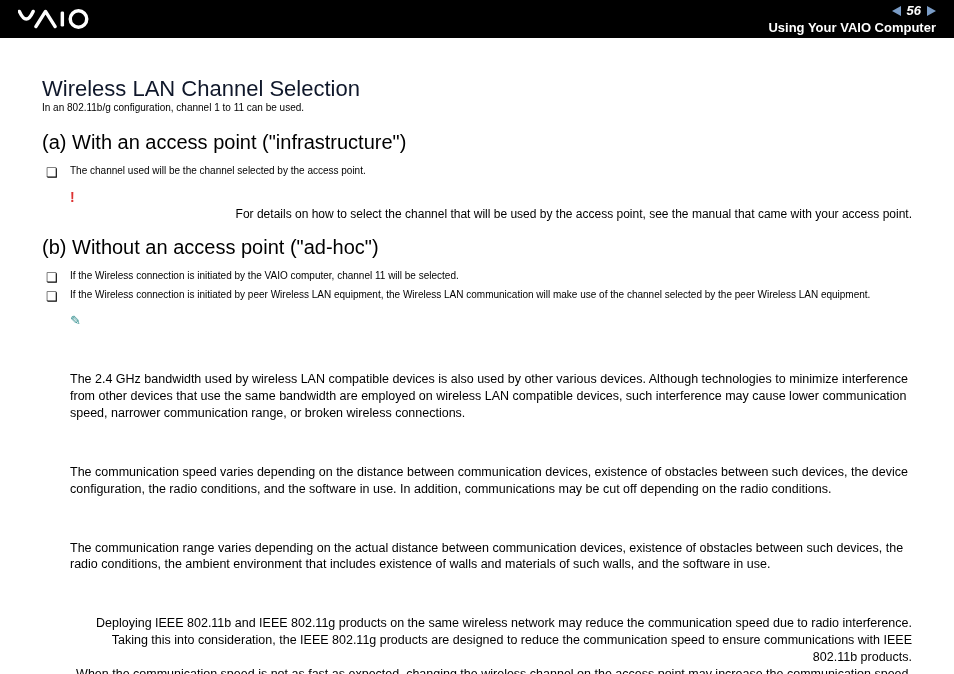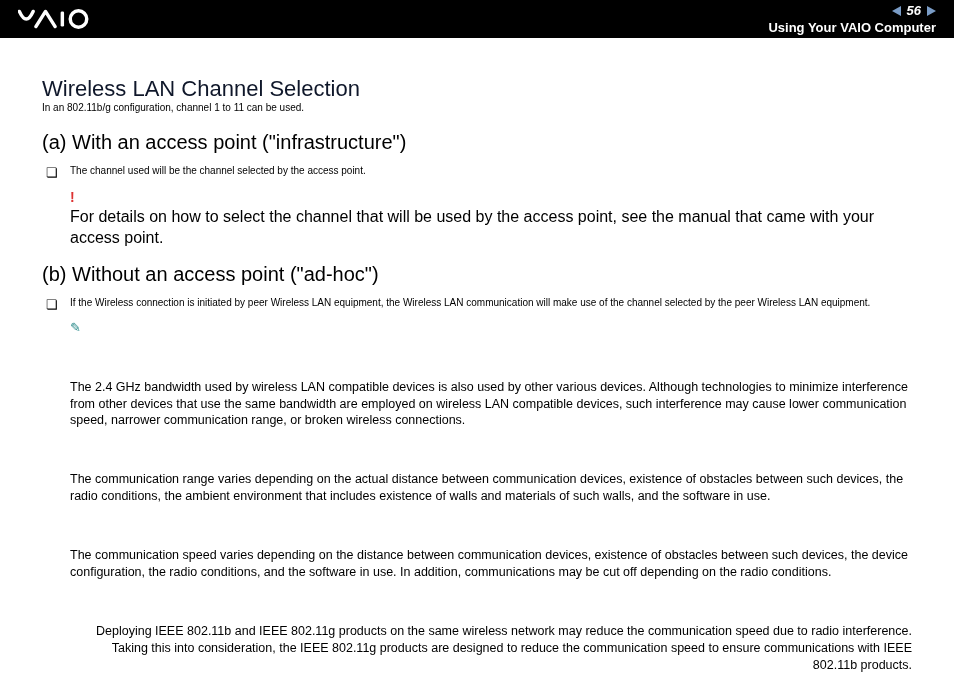--- a/index.html
+++ b/index.html
@@ -89,22 +89,23 @@
     padding-left: 28px;
     margin-bottom: 14px;
   }
   .note-exclaim {
     color: #d33;
     font-weight: bold;
     font-size: 14px;
     line-height: 1;
   }
   .note-text {
-    font-size: 16px;
+    font-size: 12px;
     line-height: 1.35;
+    text-align: right;
   }
   .pencil-icon {
     color: #2a8a8a;
     font-size: 13px;
     display: block;
     margin-bottom: 2px;
   }
   .small-block {
     padding-left: 28px;
     font-size: 12.5px;
@@ -145,24 +146,25 @@
   <ul class="bullets">
     <li>The channel used will be the channel selected by the access point.</li>
   </ul>
   <div class="note-block">
     <span class="note-exclaim">!</span>
     <div class="note-text">For details on how to select the channel that will be used by the access point, see the manual that came with your access point.</div>
   </div>
 
   <h2 class="sub-title">(b) Without an access point ("ad-hoc")</h2>
   <ul class="bullets">
+    <li>If the Wireless connection is initiated by the VAIO computer, channel 11 will be selected.</li>
     <li>If the Wireless connection is initiated by peer Wireless LAN equipment, the Wireless LAN communication will make use of the channel selected by the peer Wireless LAN equipment.</li>
   </ul>
 
   <div class="small-block">
     <span class="pencil-icon">✎</span>
     <p>The 2.4 GHz bandwidth used by wireless LAN compatible devices is also used by other various devices. Although technologies to minimize interference from other devices that use the same bandwidth are employed on wireless LAN compatible devices, such interference may cause lower communication speed, narrower communication range, or broken wireless connections.</p>
+    <p>The communication speed varies depending on the distance between communication devices, existence of obstacles between such devices, the device configuration, the radio conditions, and the software in use. In addition, communications may be cut off depending on the radio conditions.</p>
     <p>The communication range varies depending on the actual distance between communication devices, existence of obstacles between such devices, the radio conditions, the ambient environment that includes existence of walls and materials of such walls, and the software in use.</p>
-    <p>The communication speed varies depending on the distance between communication devices, existence of obstacles between such devices, the device configuration, the radio conditions, and the software in use. In addition, communications may be cut off depending on the radio conditions.</p>
     <p class="last" style="white-space:pre-line;">Deploying IEEE 802.11b and IEEE 802.11g products on the same wireless network may reduce the communication speed due to radio interference. Taking this into consideration, the IEEE 802.11g products are designed to reduce the communication speed to ensure communications with IEEE 802.11b products.
 When the communication speed is not as fast as expected, changing the wireless channel on the access point may increase the communication speed.</p>
   </div>
 </div>
 
 </body></html>

